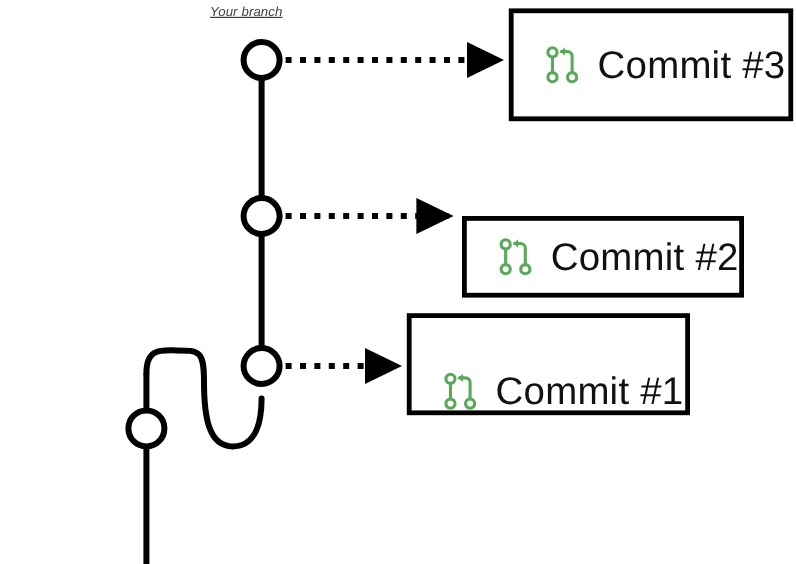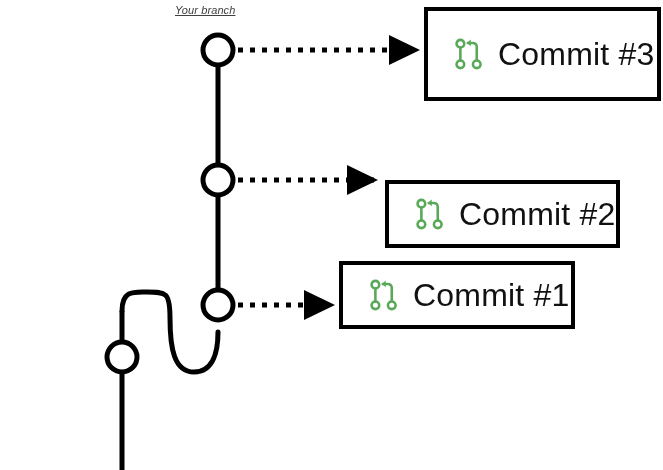--- a/index.html
+++ b/index.html
@@ -63,21 +63,22 @@
     left: 385px;
     top: 136px;
     width: 235px;
     height: 68px;
     margin-top: 44px;
   }
   #commit-box-1 {
     left: 339px;
     top: 261px;
     width: 236px;
-    height: 68px;
+    height: 85px;
+    align-items: flex-end;
   }
   .commit-icon {
     flex: 0 0 auto;
     width: 30px;
     height: 32px;
     display: block;
   }
   .commit-label {
     font-family: "Liberation Sans", sans-serif;
     font-size: 32px;

